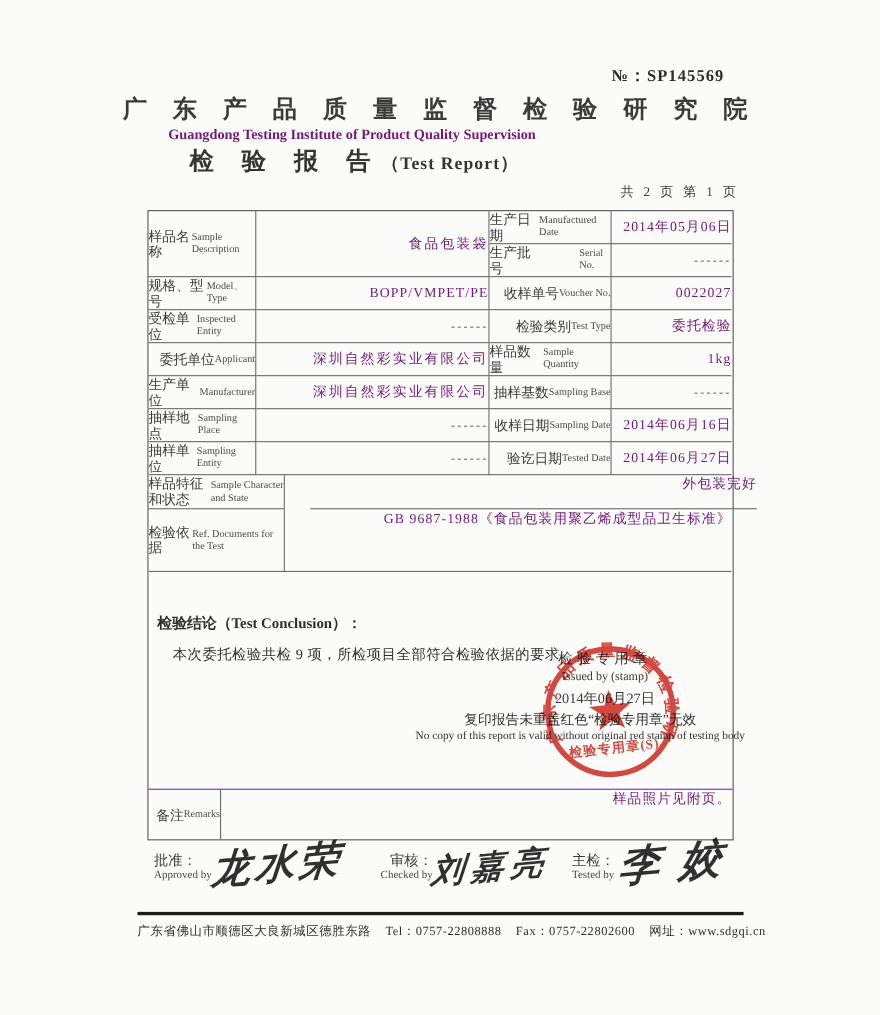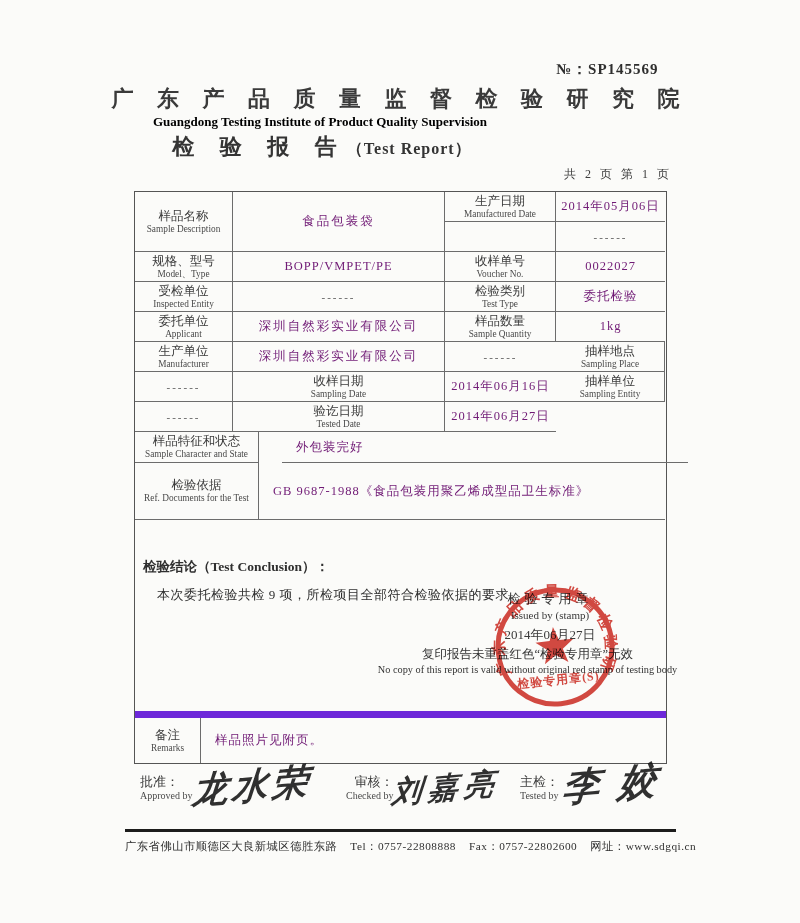--- a/index.html
+++ b/index.html
@@ -5,49 +5,49 @@
   html,body{margin:0;padding:0;}
   body{
     width:800px;height:923px;position:relative;
     background:#fbfbf9;
     font-family:"Liberation Serif","DejaVu Serif",serif;
     color:#333;overflow:hidden;
   }
   
   .report-no{position:absolute;left:556px;top:60px;font-size:15px;font-weight:bold;color:#2e2e2e;letter-spacing:1px;}
   .inst-cn{position:absolute;left:0;top:84px;width:800px;text-align:center;font-size:22px;font-weight:bold;letter-spacing:9px;color:#3a3a3a;}
-  .inst-en{position:absolute;left:0;top:114px;width:640px;text-align:center;font-size:13px;font-weight:bold;color:#000000;}
+  .inst-en{position:absolute;left:0;top:114px;width:640px;text-align:center;font-size:13px;font-weight:bold;color:#701a75;}
   .report-title{position:absolute;left:0;top:132px;width:644px;text-align:center;color:#343434;}
   .report-title .t-cn{font-size:22px;font-weight:bold;letter-spacing:10px;}
   .report-title .t-en{font-size:16px;font-weight:bold;letter-spacing:1px;}
   .pagination{position:absolute;right:128px;top:166px;font-size:12px;letter-spacing:3px;color:#3c3c3c;}
 
   
   .doc-table{position:absolute;left:134px;top:191px;width:533px;border:1.5px solid #555;box-sizing:border-box;background:transparent;}
   .grid{display:grid;}
   .gridA{grid-template-columns:98px 212px 111px 109px;grid-auto-rows:30px;}
   .gridB1{grid-template-columns:124px 406px;grid-auto-rows:31px;gap:23px;}
   .gridB2{grid-template-columns:124px 406px;grid-auto-rows:57px;}
   .gridD{grid-template-columns:66px 464px;grid-auto-rows:45px;}
   .cell{
     border-right:1px solid #6c6c6c;border-bottom:1px solid #6c6c6c;
-    box-sizing:border-box;display:flex;flex-direction:column;
-    align-items:center;justify-content:center;overflow:hidden;
+    box-sizing:border-box;display:flex;flex-direction:row;
+    align-items:center;justify-content:flex-end;overflow:hidden;
   }
   .cell.lastcol{border-right:none;}
   .cell.nobot{border-bottom:none;}
   .lab-cn{font-size:12.5px;color:#3b3b3b;line-height:14px;}
   .lab-en{font-size:9.3px;color:#4a4a4a;line-height:11px;margin-top:1px;}
   .val{font-size:12.5px;color:#701a75;letter-spacing:1px;}
   .val.dash{font-size:11px;letter-spacing:2px;color:#555;}
   .val.cjk{font-weight:normal;letter-spacing:2px;}
   .leftalign{align-items:flex-start;padding-left:14px;}
 
   
-  .conclusion{position:relative;height:198px;border-bottom:7px solid #6d28d9;box-sizing:border-box;}
+  .conclusion{position:relative;height:198px;border-bottom:1px solid #6d28d9;box-sizing:border-box;}
   .conc-head{position:absolute;left:8px;top:38px;font-size:13.5px;font-weight:bold;color:#2f2f2f;}
   .conc-text{position:absolute;left:22px;top:66px;font-size:13px;color:#2f2f2f;letter-spacing:0.5px;}
   .stamp-l1{position:absolute;left:330px;top:70px;width:170px;text-align:center;font-size:13px;letter-spacing:4px;color:#3a3a3a;}
   .stamp-l2{position:absolute;left:330px;top:89px;width:170px;text-align:center;font-size:11px;color:#3a3a3a;}
   .stamp-l3{position:absolute;left:330px;top:106px;width:170px;text-align:center;font-size:13px;color:#3a3a3a;}
   .stamp-l4{position:absolute;left:245px;top:126px;width:295px;text-align:center;font-size:12.5px;color:#333;}
   .stamp-l5{position:absolute;left:240px;top:144px;width:305px;text-align:center;font-size:10.3px;color:#333;}
 
   
   .seal{position:absolute;left:489px;top:581px;width:132px;height:132px;
@@ -145,20 +145,24 @@
     <div class="cell lastcol">
       <span class="val">1kg</span>
     </div>
 
     <div class="cell">
       <span class="lab-cn">生产单位</span>
       <span class="lab-en">Manufacturer</span>
     </div>
     <div class="cell">
       <span class="val cjk">深圳自然彩实业有限公司</span>
+    </div>
+    <div class="cell">
+      <span class="lab-cn">抽样基数</span>
+      <span class="lab-en">Sampling Base</span>
     </div>
     <div class="cell lastcol">
       <span class="val dash">------</span>
     </div>
 
     <div class="cell">
       <span class="lab-cn">抽样地点</span>
       <span class="lab-en">Sampling Place</span>
     </div>
     <div class="cell">

